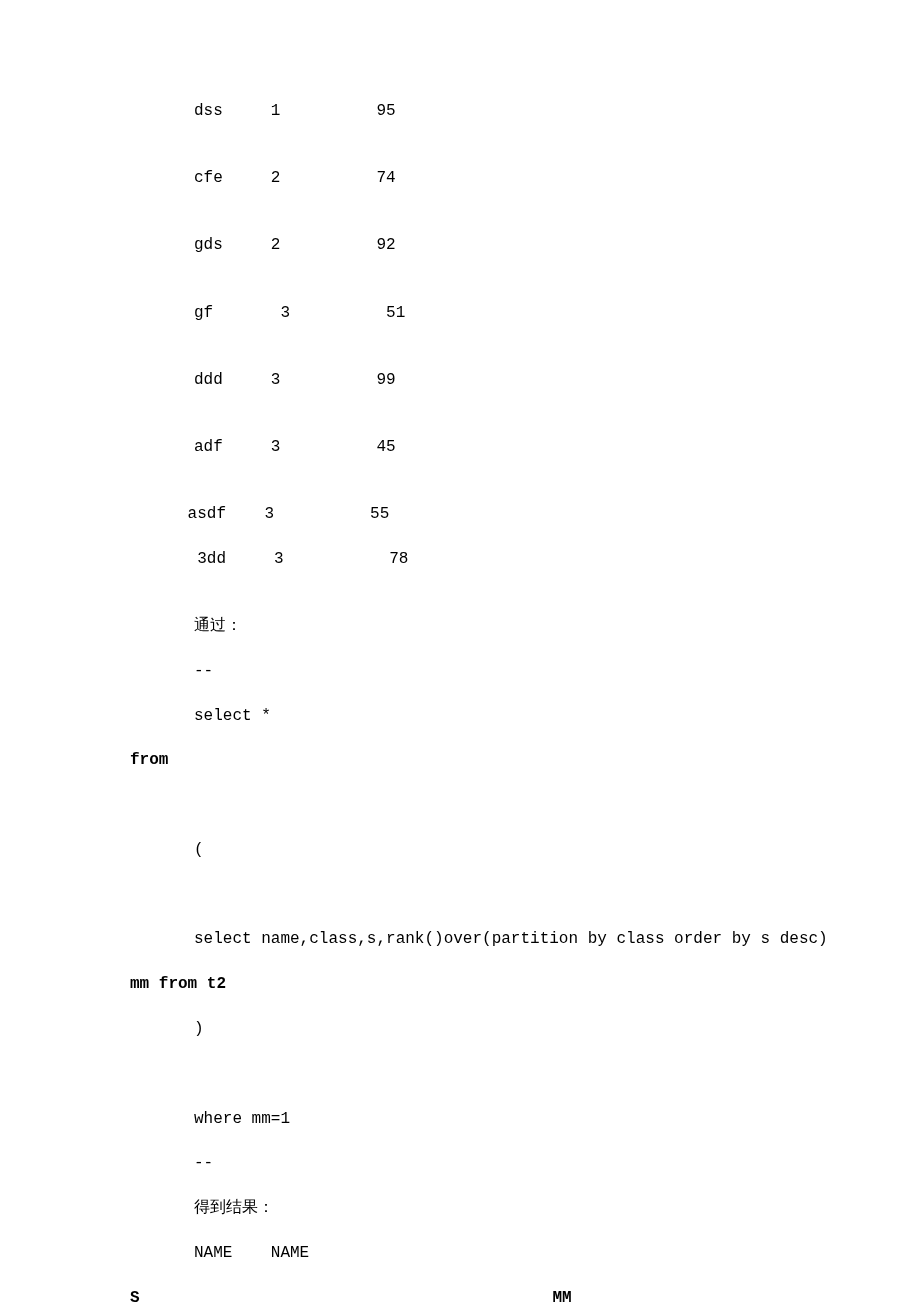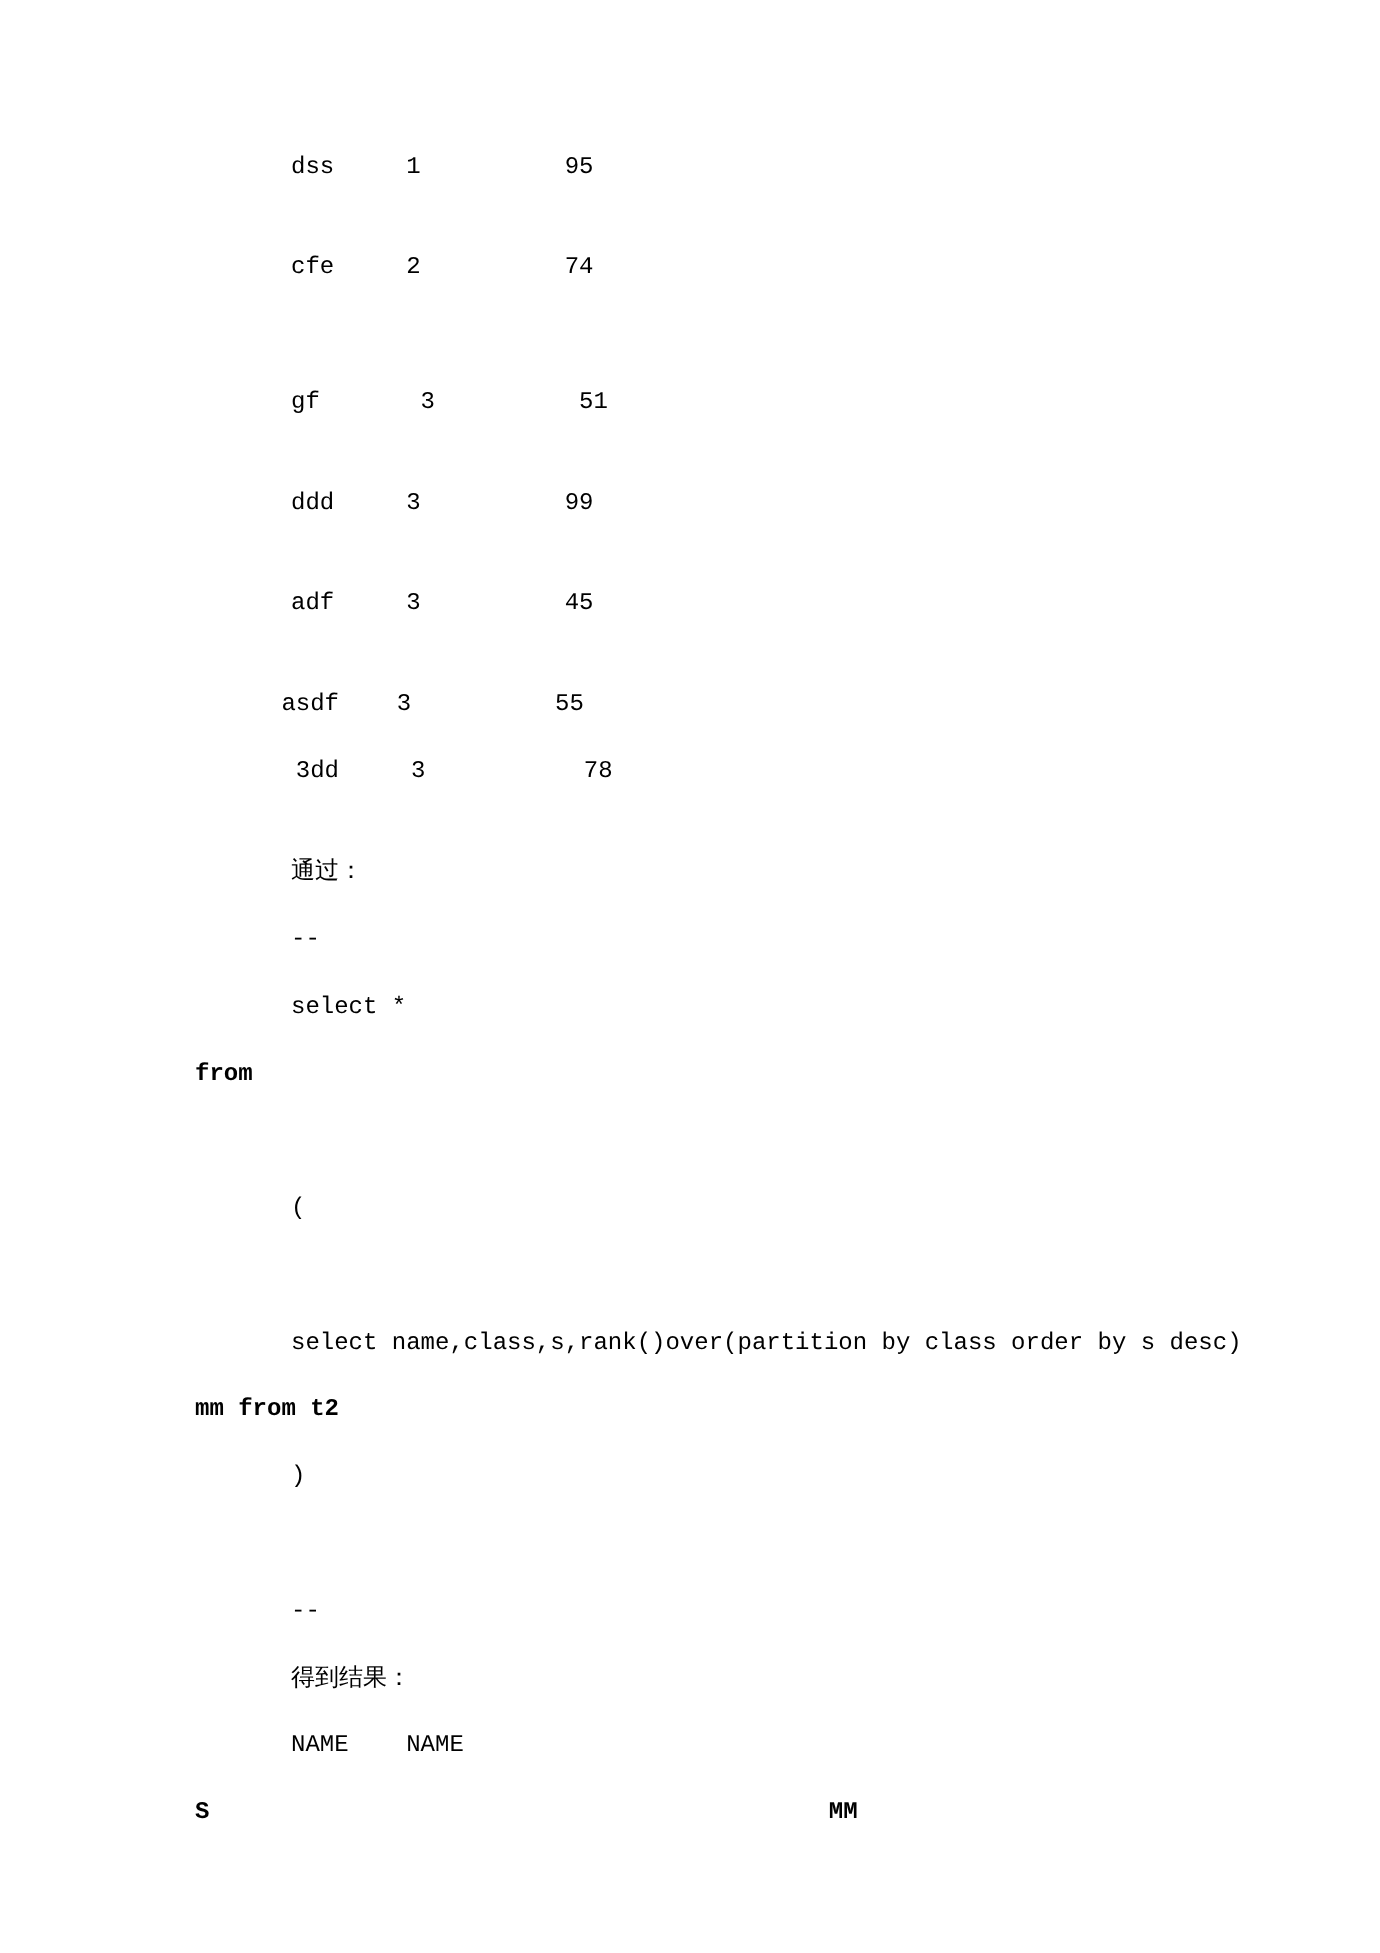--- a/index.html
+++ b/index.html
@@ -32,20 +32,21 @@
   .indent0 { padding-left: 0; font-weight: bold; }
 </style>
 </head>
 <body>
 
 <div class="page">
 <pre><span class="line indent1"><span>dss     1          95</span></span>
 <span class="gap"></span>
 <span class="line indent1"><span>cfe     2          74</span></span>
 <span class="gap"></span>
+<span class="line indent1"><span>gds     2          92</span></span>
 <span class="gap"></span>
 <span class="line indent1"><span>gf       3          51</span></span>
 <span class="gap"></span>
 <span class="line indent1"><span>ddd     3          99</span></span>
 <span class="gap"></span>
 <span class="line indent1"><span>adf     3          45</span></span>
 <span class="gap"></span>
 <span class="line">      <span>asdf    3          55</span></span>
 <span class="line">      <span> 3dd     3           78</span></span>
 <span class="gap"></span>
@@ -56,20 +57,21 @@
 <span class="gap"></span>
 <span class="gap"></span>
 <span class="line indent1"><span>(</span></span>
 <span class="gap"></span>
 <span class="gap"></span>
 <span class="line indent1"><span>select name,class,s,rank()over(partition by class order by s desc)</span></span>
 <span class="line indent0"><span>mm from t2</span></span>
 <span class="line indent1"><span>)</span></span>
 <span class="gap"></span>
 <span class="gap"></span>
+<span class="line indent1"><span>where mm=1</span></span>
 <span class="line indent1"><span>--</span></span>
 <span class="line indent1"><span>得到结果：</span></span>
 <span class="line indent1"><span>NAME</span>    <span>NAME</span></span>
 <span class="line indent0"><span>S</span>                                           <span>MM</span></span>
 <span class="gap"></span>
 <span class="gap"></span>
 <span class="gap"></span>
 
 
 

